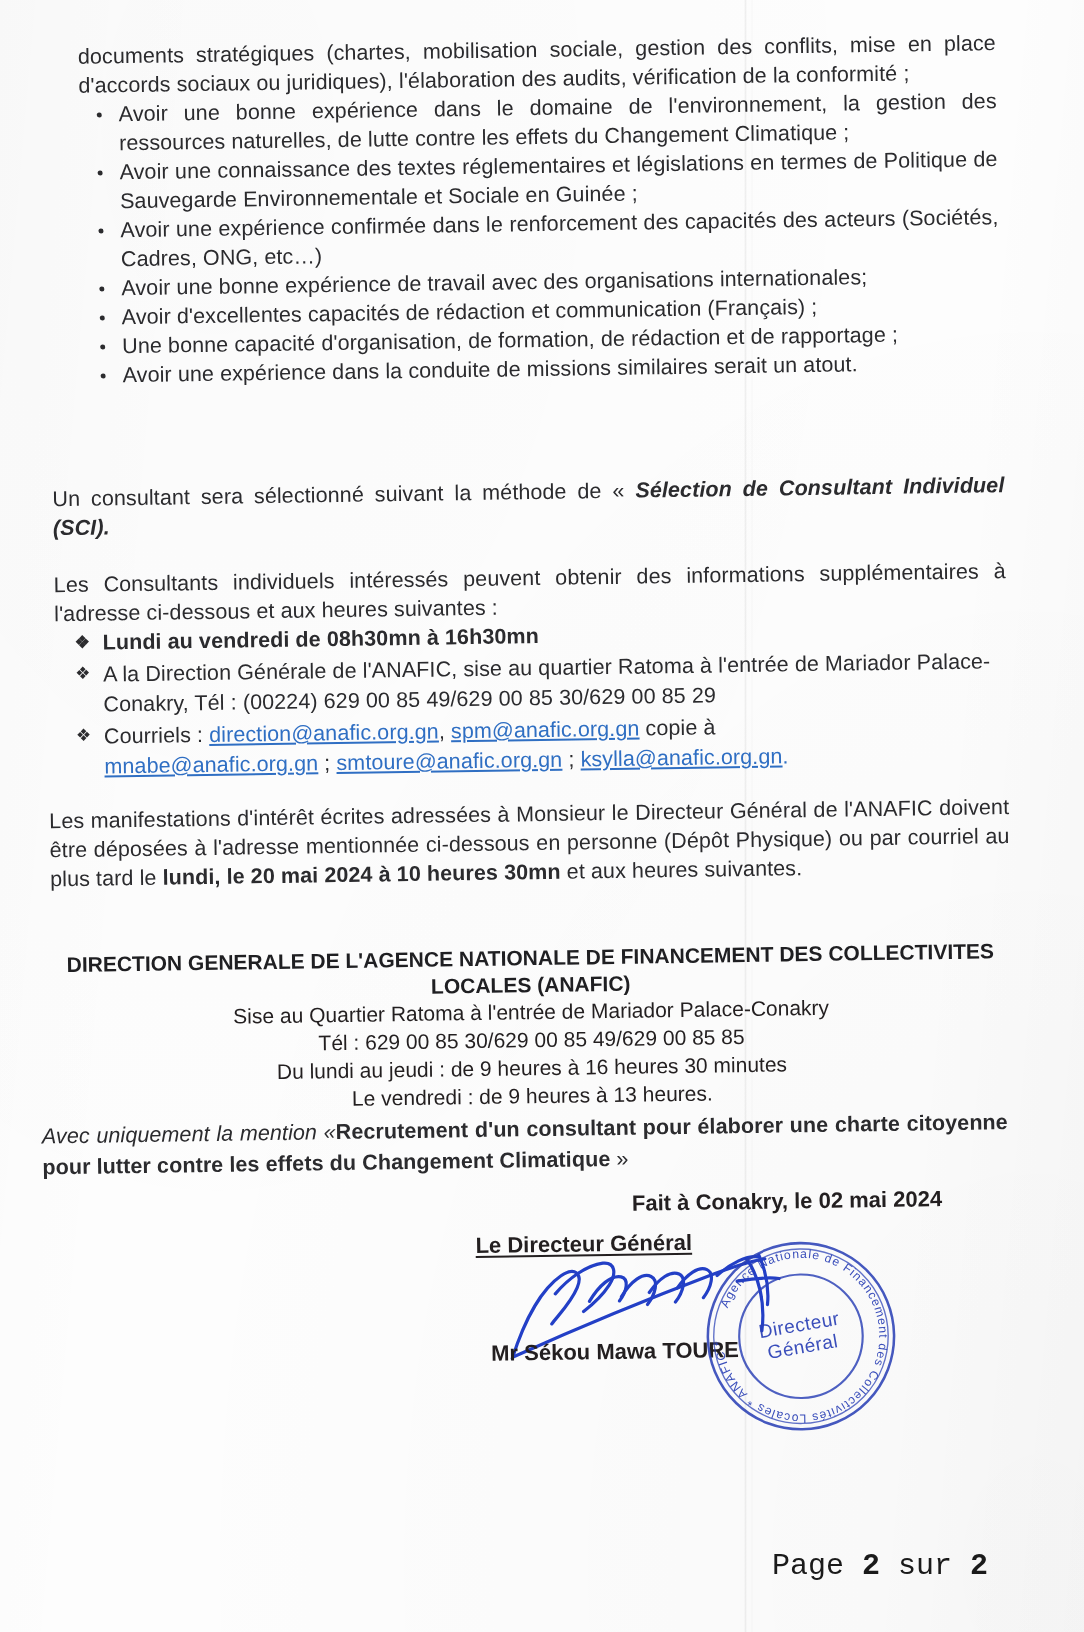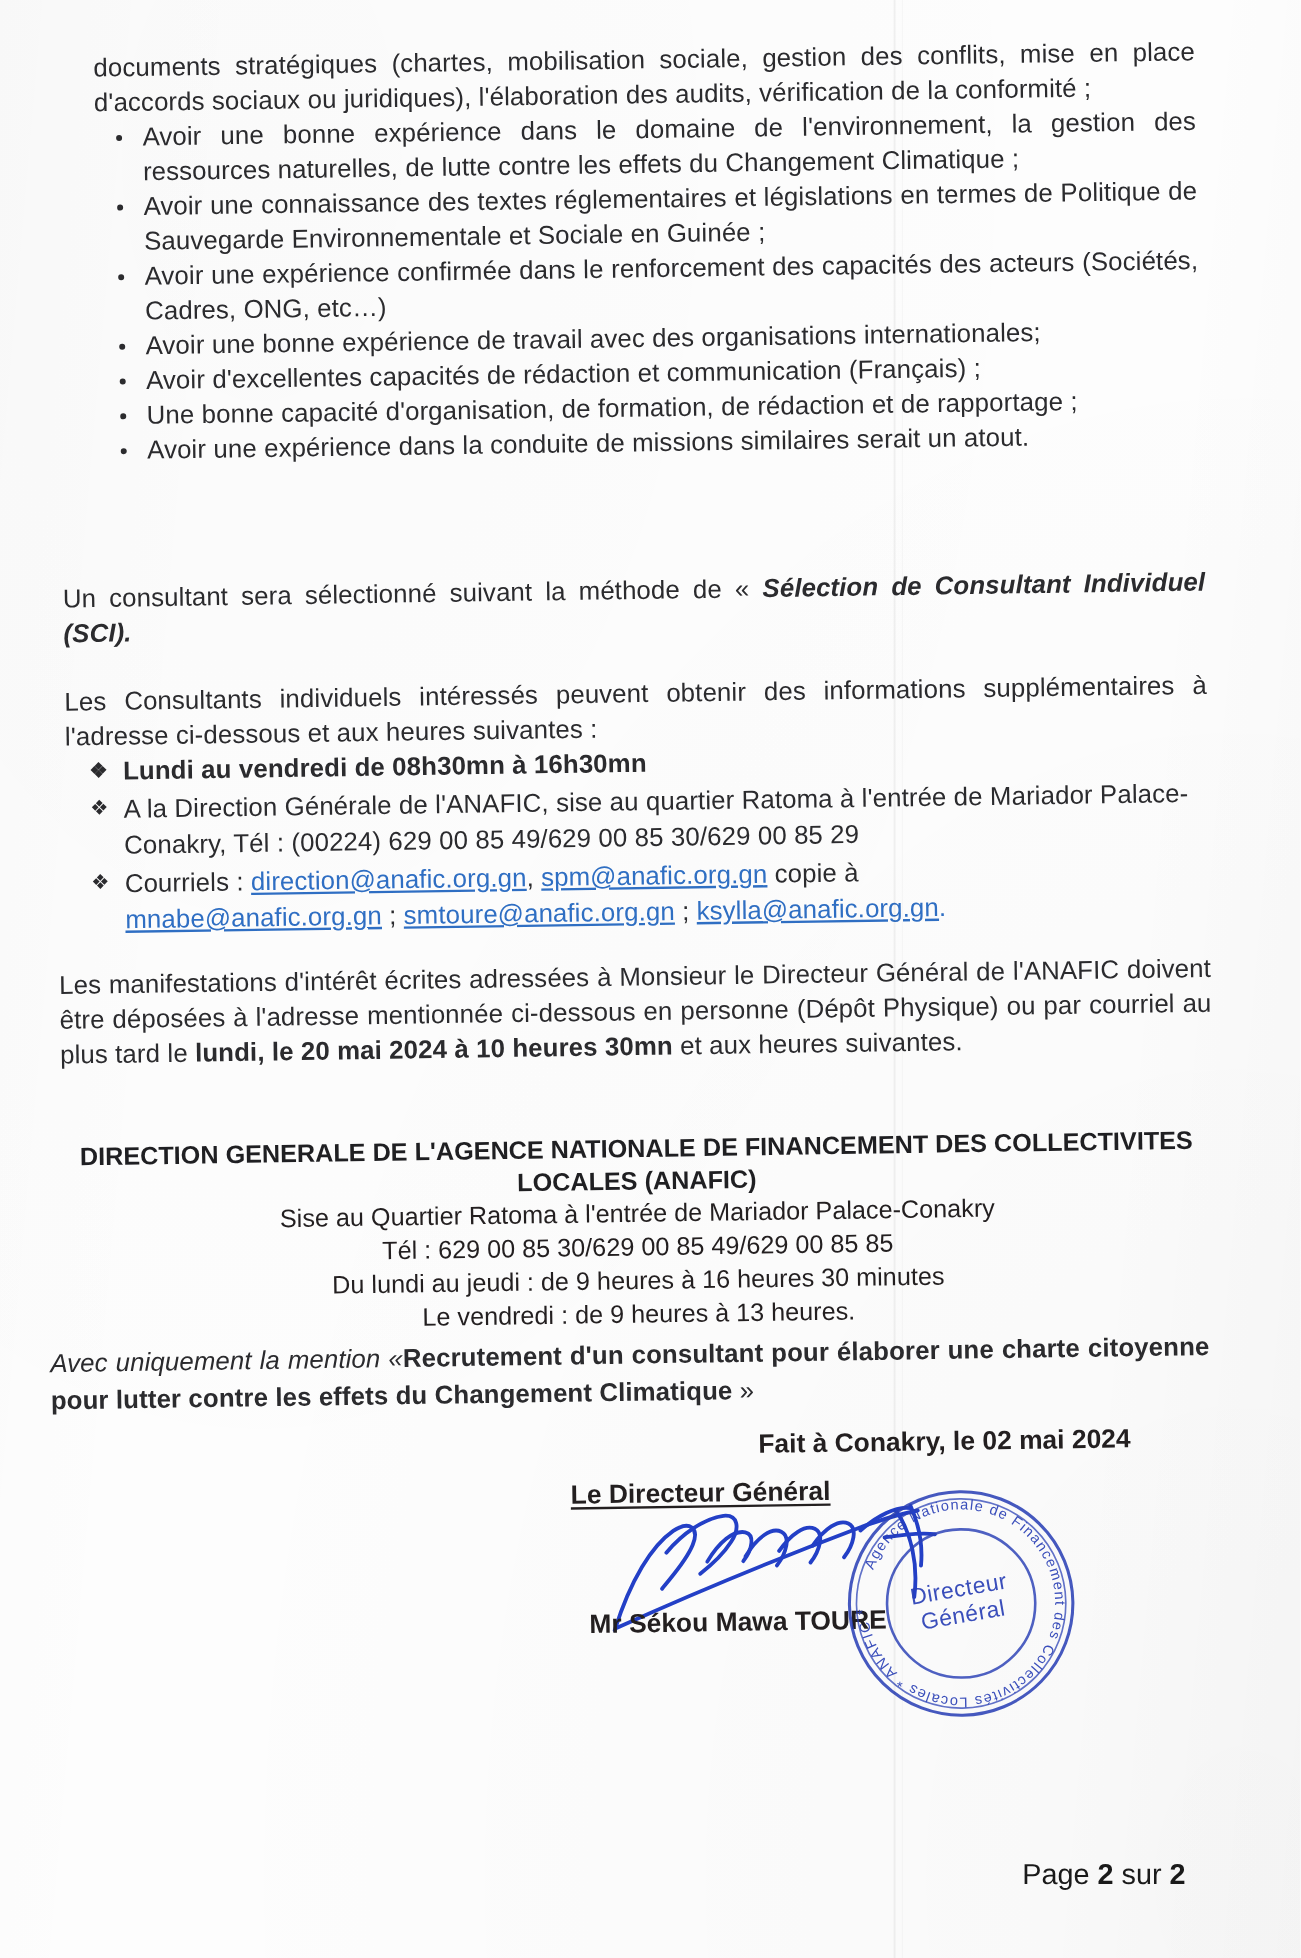--- a/index.html
+++ b/index.html
@@ -185,22 +185,22 @@
     line-height: 22px;
     color: #2b41b8;
     letter-spacing: .5px;
   }
 
   
   .footer {
     position: absolute;
     right: 96px;
     top: 1549px;
-    font-family: Liberation Sans, sans-serif;
-    font-size: 24px;
+    font-family: Liberation Mono, monospace;
+    font-size: 30px;
     color: #1a1a1a;
   }
   .footer .num { font-weight: bold; }
 </style>
 </head>
 <body>
 
 <div id="page">
 
   <div id="skew">

